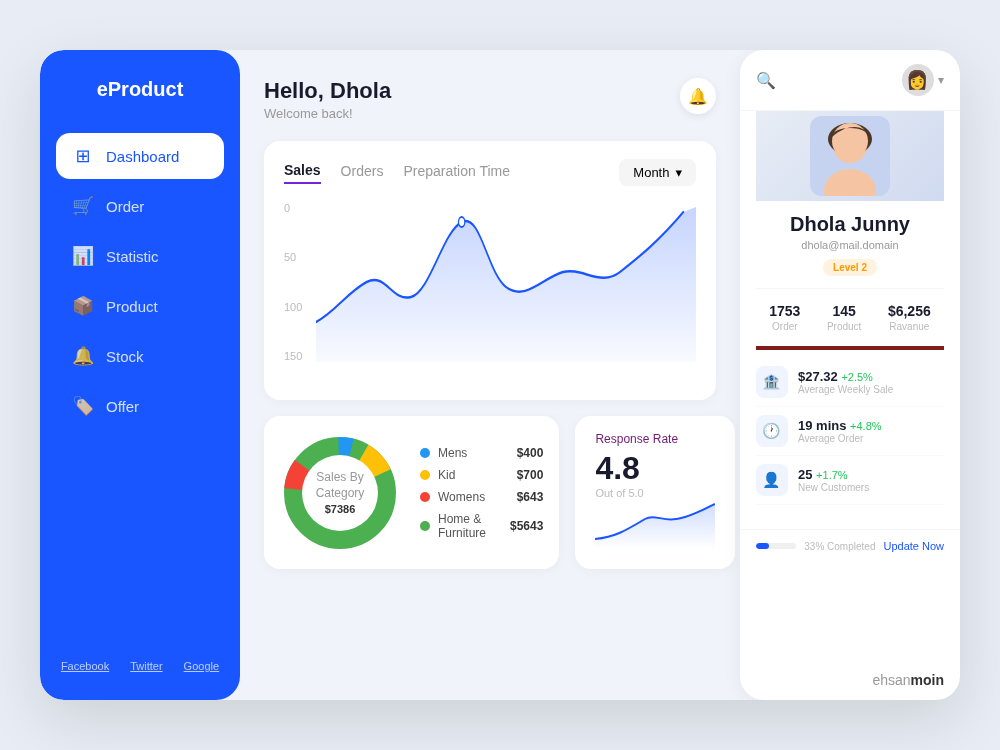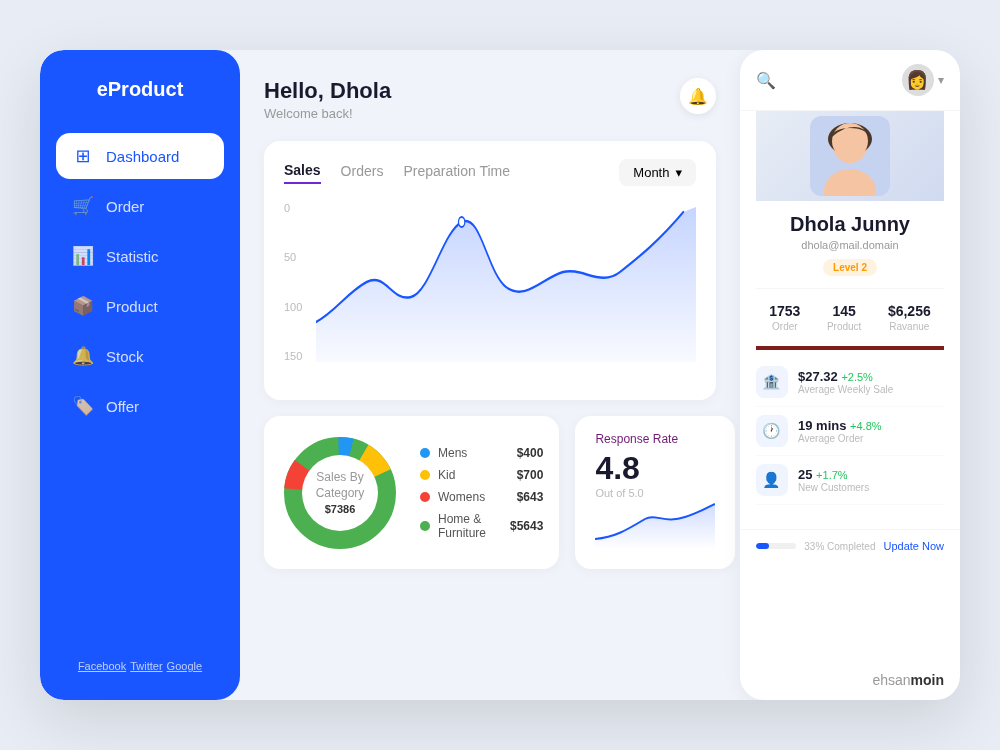--- a/index.html
+++ b/index.html
@@ -56,21 +56,21 @@
       font-weight: 500;
       transition: background 0.2s;
     }
     .nav-item.active {
       background: white;
       color: #1a56ff;
     }
     .nav-item .nav-icon { font-size: 18px; width: 22px; text-align: center; }
     .sidebar-footer {
       display: flex;
-      gap: 4px;
+      gap: 21px;
       justify-content: center;
       flex-wrap: wrap;
     }
     .sidebar-footer a {
       color: rgba(255,255,255,0.7);
       font-size: 11px;
       text-decoration: underline;
       cursor: pointer;
     }
     

